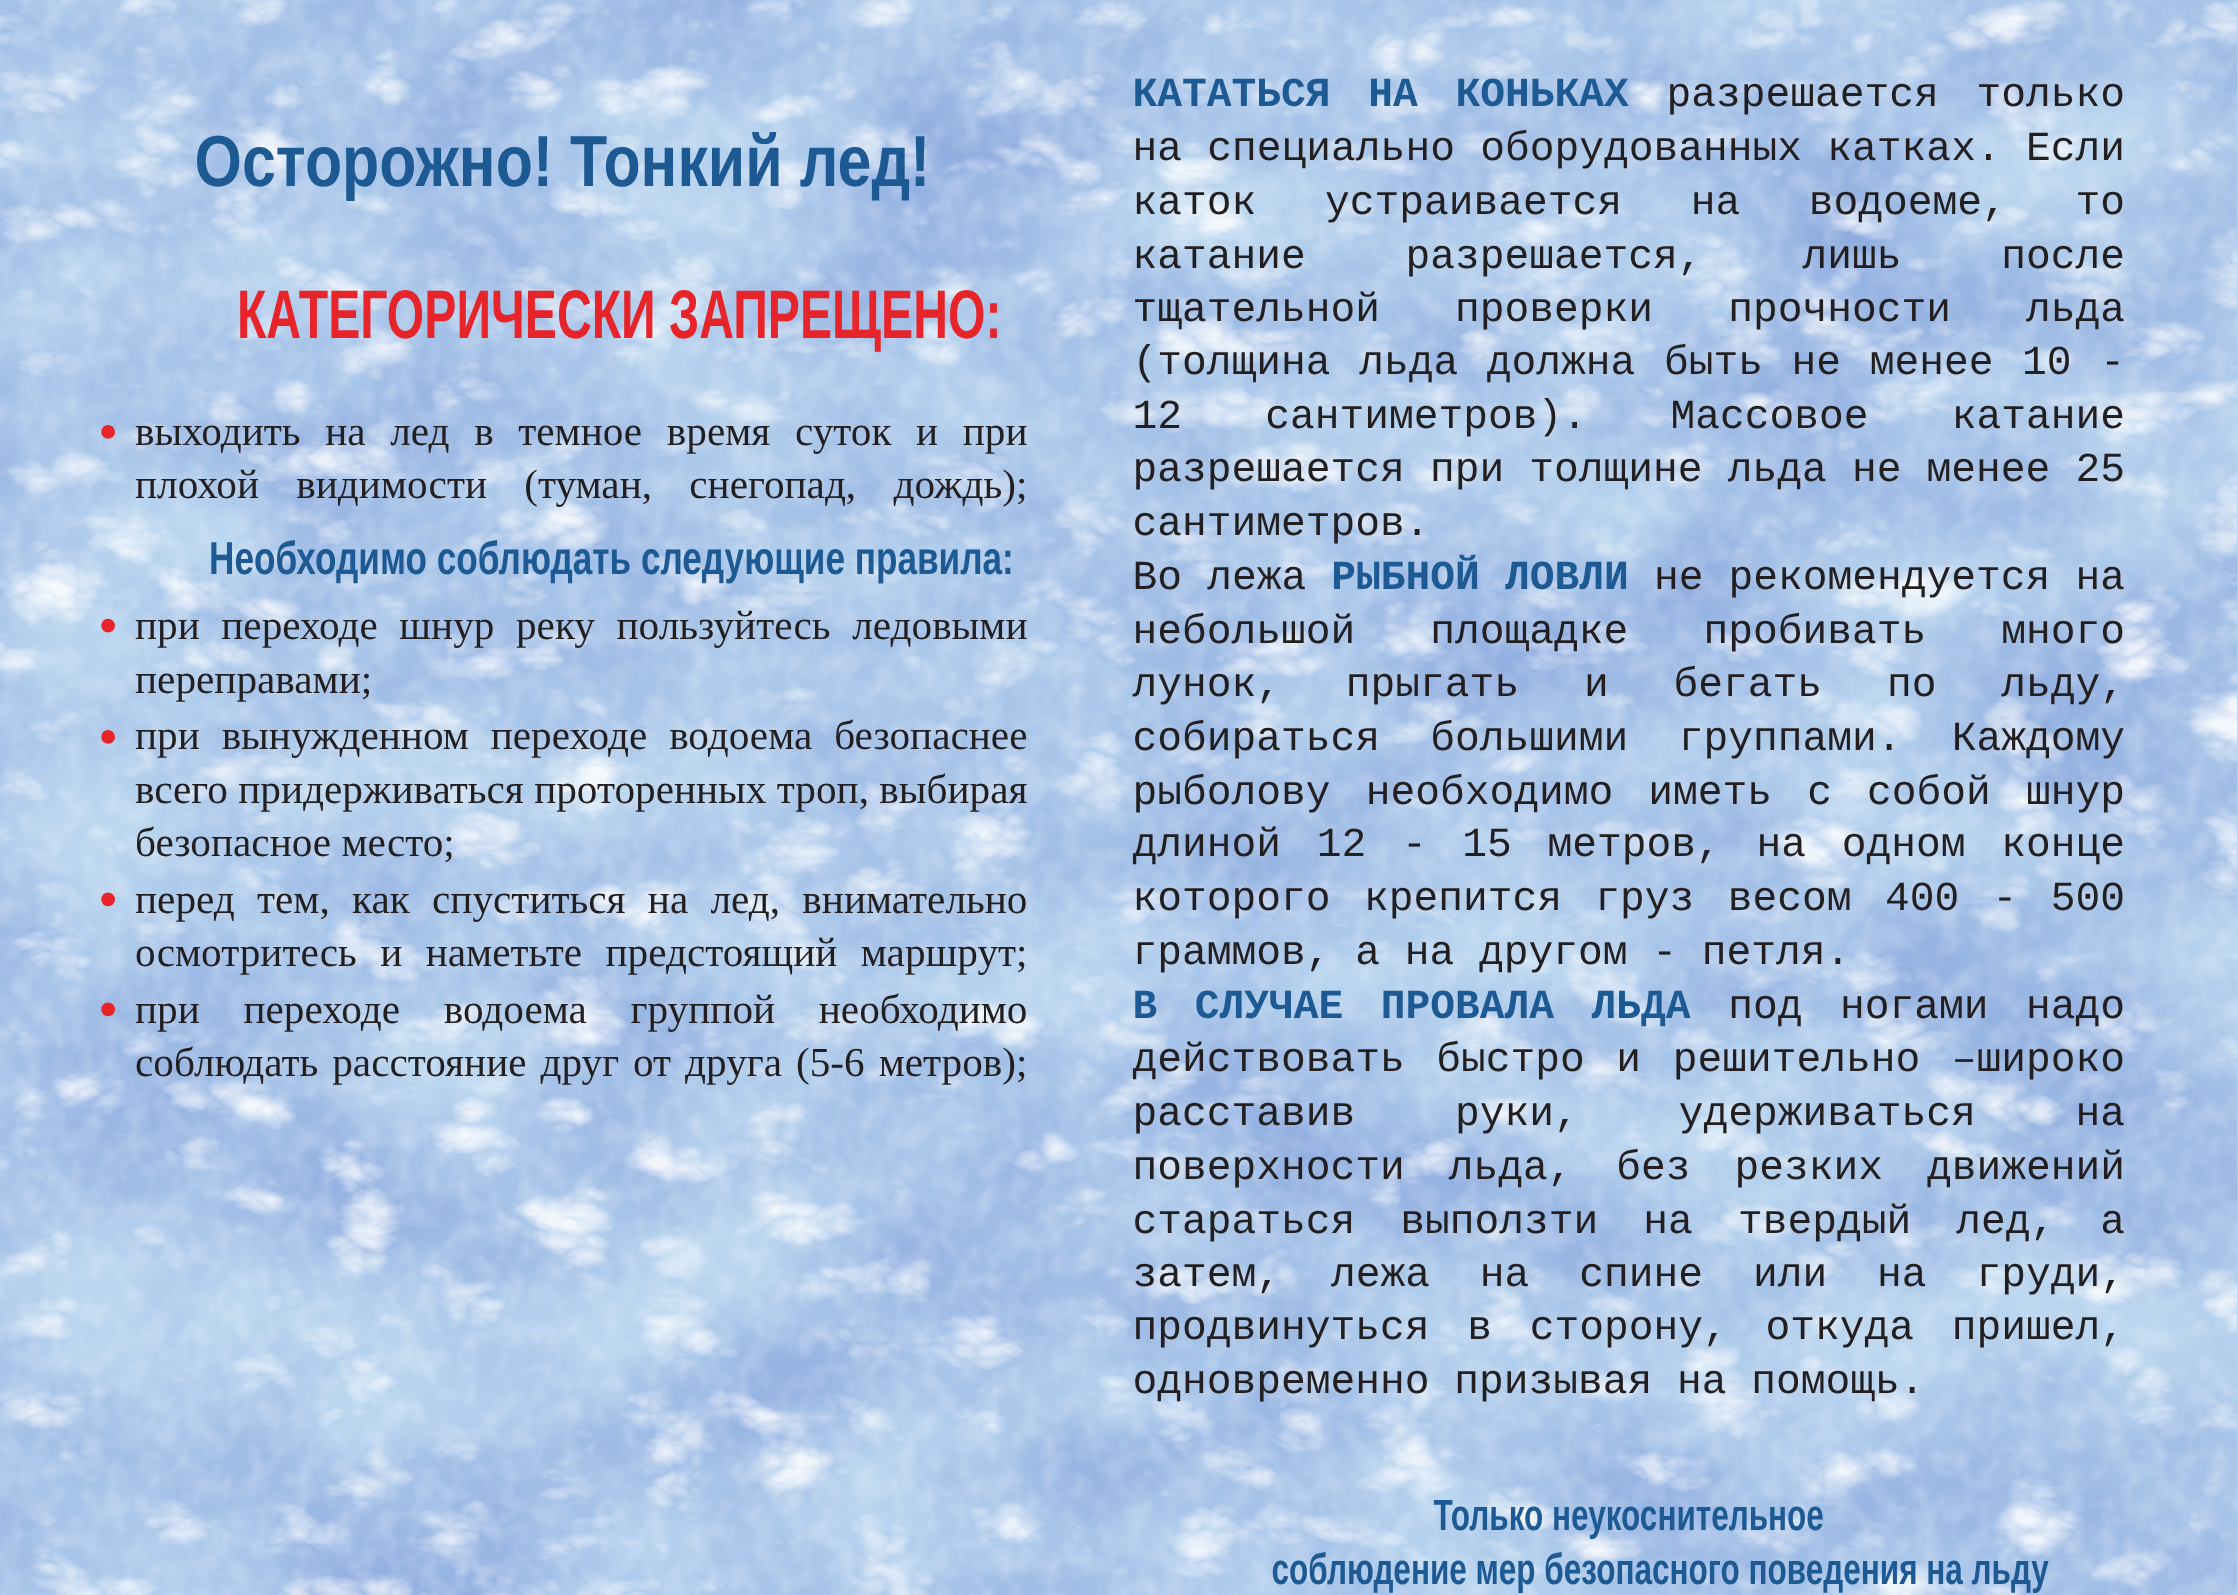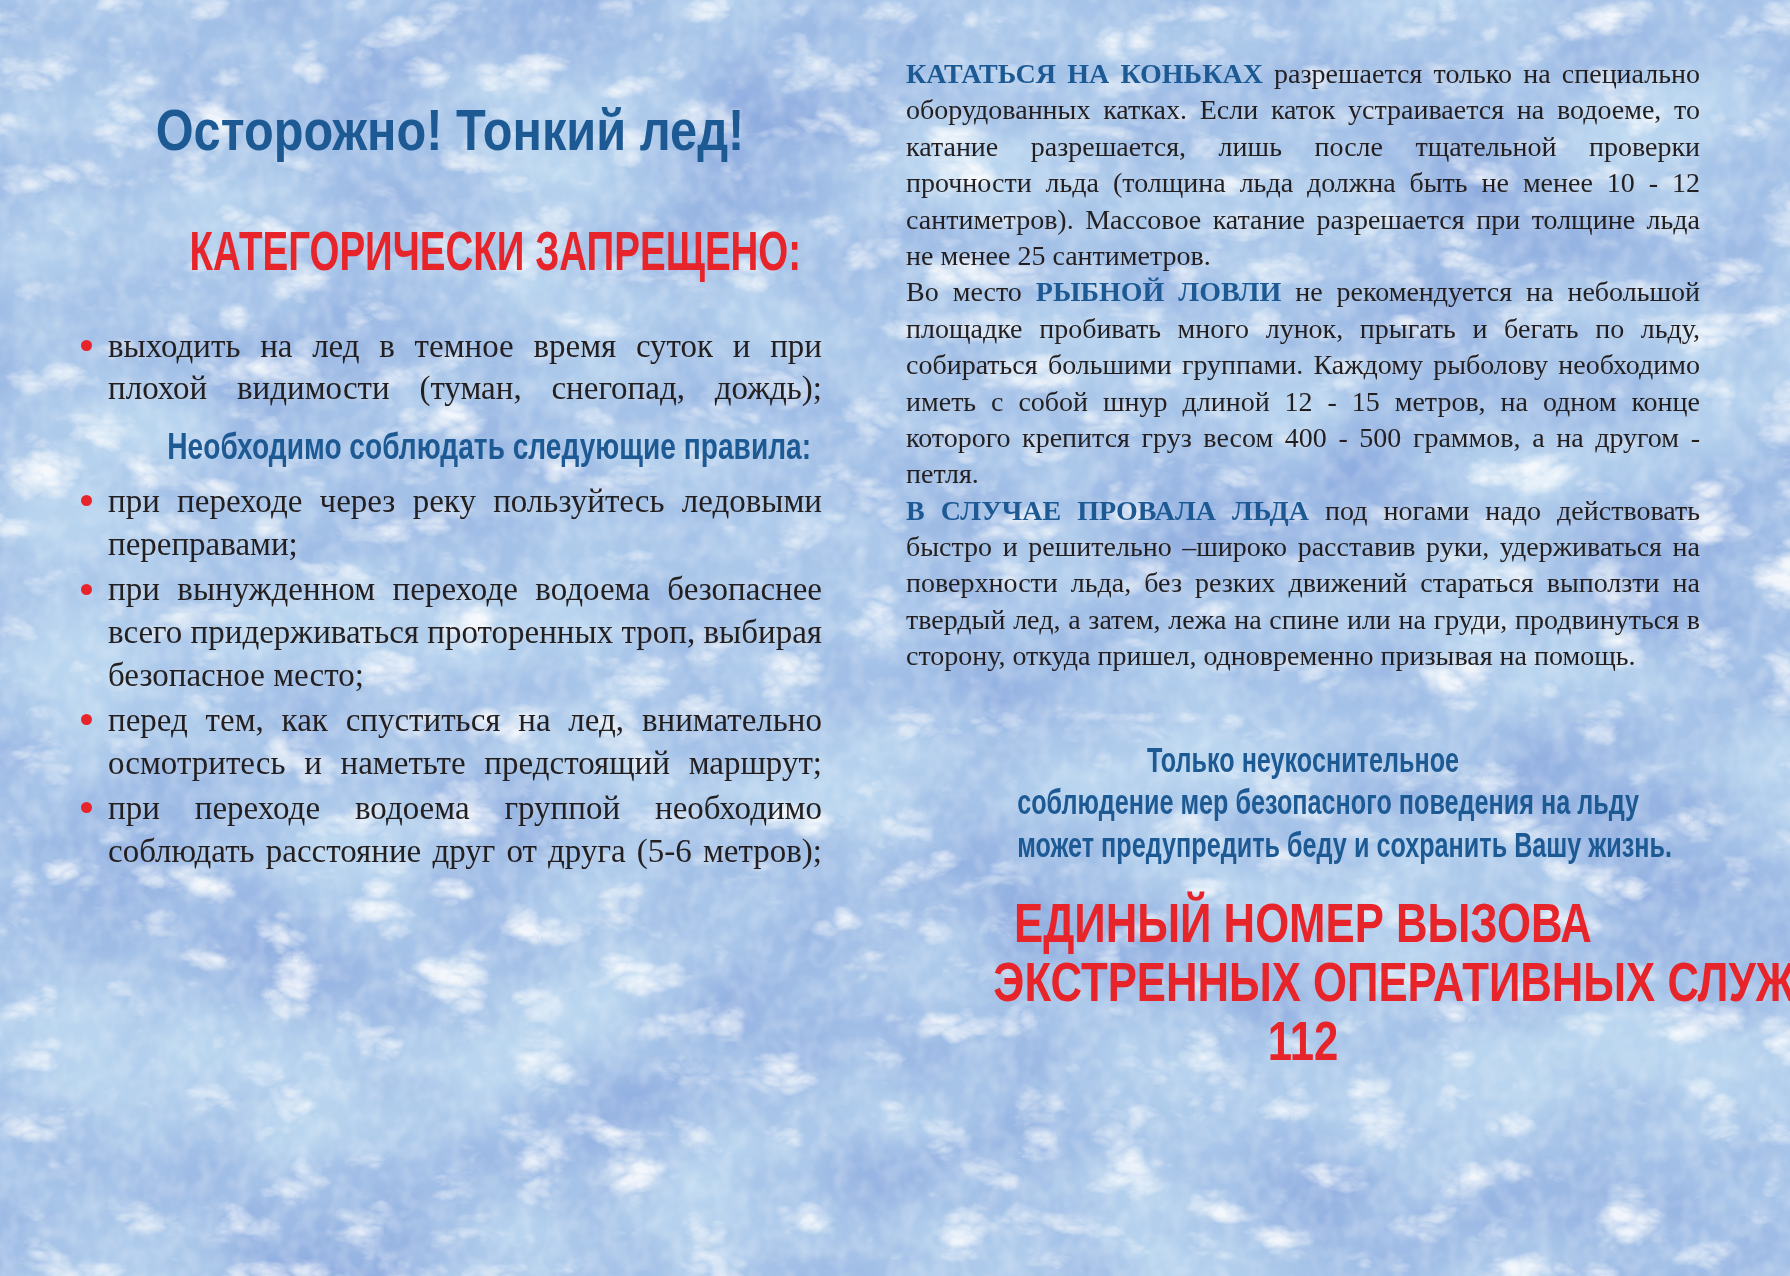--- a/index.html
+++ b/index.html
@@ -91,24 +91,25 @@
     height:11px;
     border-radius:50%;
     background:var(--red);
   }
   .stretch{ text-align-last:justify; }
   .item-block{ display:block; text-align:justify; }
   .item-note{ display:block; text-align:justify; }
 
   .body-p{
     margin:0;
-    font-size:28px;
+    font-size:33px;
     line-height:1.30;
     text-align:justify;
     hyphens:auto;
+    font-family:Liberation Mono, monospace;
     -webkit-hyphens:auto;
   }
   .page.right .body-p:first-of-type{ margin-top:56px; }
   .body-p .lead{
     font-weight:bold;
     color:var(--blue);
   }
 
   .conclusion{
     margin-top:64px;
@@ -163,42 +164,42 @@
     <ul class="bullets">
       <li>
         <span class="item-block stretch">выходить на лед в темное время суток и при плохой видимости (туман, снегопад, дождь);</span>
       </li>
     </ul>
 
     <h3 class="condensed rules-heading">Необходимо соблюдать следующие правила:</h3>
 
     <ul class="bullets rules">
       <li>
-        <span>при переходе через реку пользуйтесь ледовыми переправами;</span>
+        <span>при переходе шнур реку пользуйтесь ледовыми переправами;</span>
       </li>
       <li>
         <span>при вынужденном переходе водоема безопаснее всего придерживаться проторенных троп, выбирая безопасное место;</span>
       </li>
       <li class="stretch">
         <span>перед тем, как спуститься на лед, внимательно осмотритесь и наметьте предстоящий маршрут;</span>
       </li>
       <li class="stretch">
         <span>при переходе водоема группой необходимо соблюдать расстояние друг от друга (5-6 метров);</span>
       </li>
     </ul>
   </div>
 
   <div class="page right">
 
     <p class="body-p">
       <span class="lead">КАТАТЬСЯ НА КОНЬКАХ</span><span> разрешается только на специально оборудованных катках. Если каток устраивается на водоеме, то катание разрешается, лишь после тщательной проверки прочности льда (толщина льда должна быть не менее 10 - 12 сантиметров). Массовое катание разрешается при толщине льда не менее 25 сантиметров.</span>
     </p>
 
     <p class="body-p">
-      <span>Во место </span><span class="lead">РЫБНОЙ ЛОВЛИ</span><span> не рекомендуется на небольшой площадке пробивать много лунок, прыгать и бегать по льду, собираться большими группами. Каждому рыболову необходимо иметь с собой шнур длиной 12 - 15 метров, на одном конце которого крепится груз весом 400 - 500 граммов, а на другом - петля.</span>
+      <span>Во лежа </span><span class="lead">РЫБНОЙ ЛОВЛИ</span><span> не рекомендуется на небольшой площадке пробивать много лунок, прыгать и бегать по льду, собираться большими группами. Каждому рыболову необходимо иметь с собой шнур длиной 12 - 15 метров, на одном конце которого крепится груз весом 400 - 500 граммов, а на другом - петля.</span>
     </p>
 
     <p class="body-p">
       <span class="lead">В СЛУЧАЕ ПРОВАЛА ЛЬДА</span><span> под ногами надо действовать быстро и решительно –широко расставив руки, удерживаться на поверхности льда, без резких движений стараться выползти на твердый лед, а затем, лежа на спине или на груди, продвинуться в сторону, откуда пришел, одновременно призывая на помощь.</span>
     </p>
 
     <div class="condensed conclusion">
       <div>Только неукоснительное</div>
       <div>соблюдение мер безопасного поведения на льду</div>
       <div>может предупредить беду и сохранить Вашу жизнь.</div>

